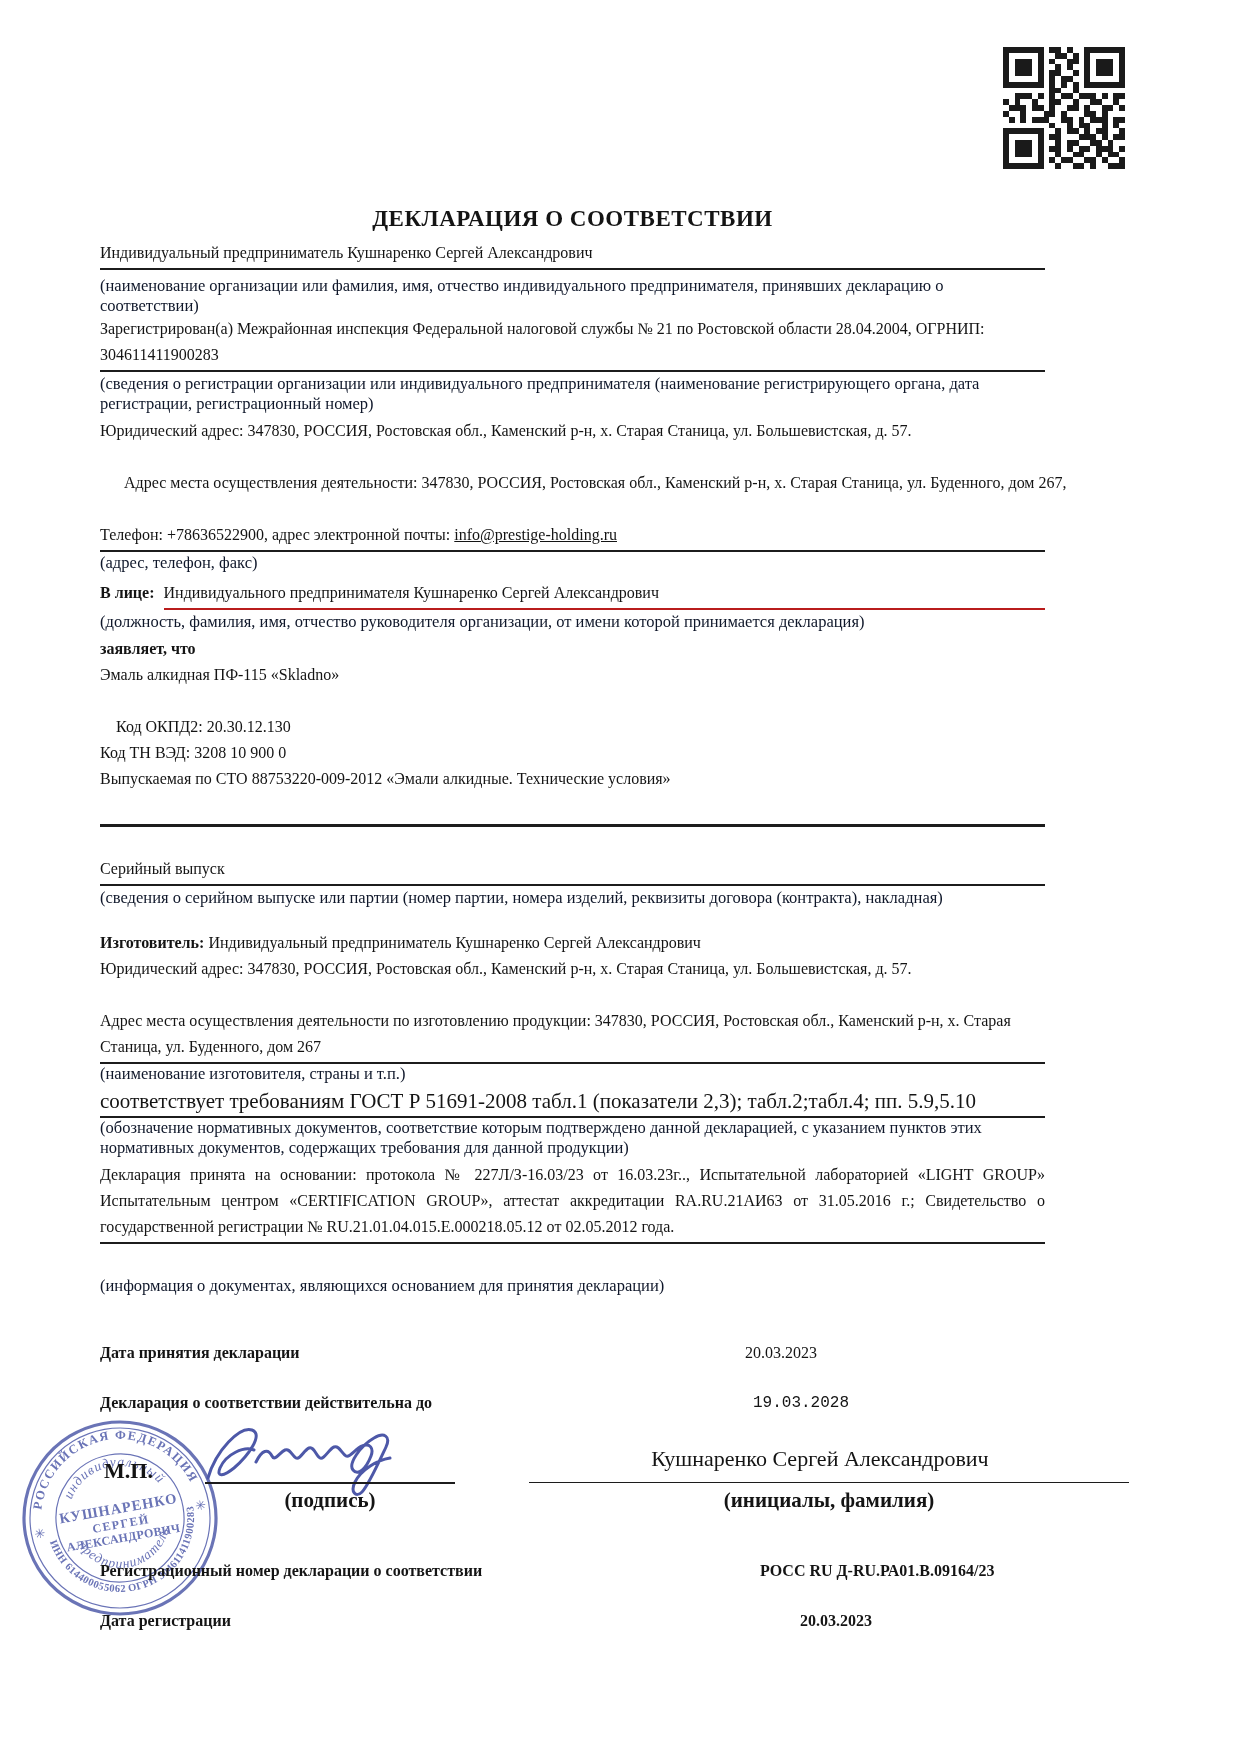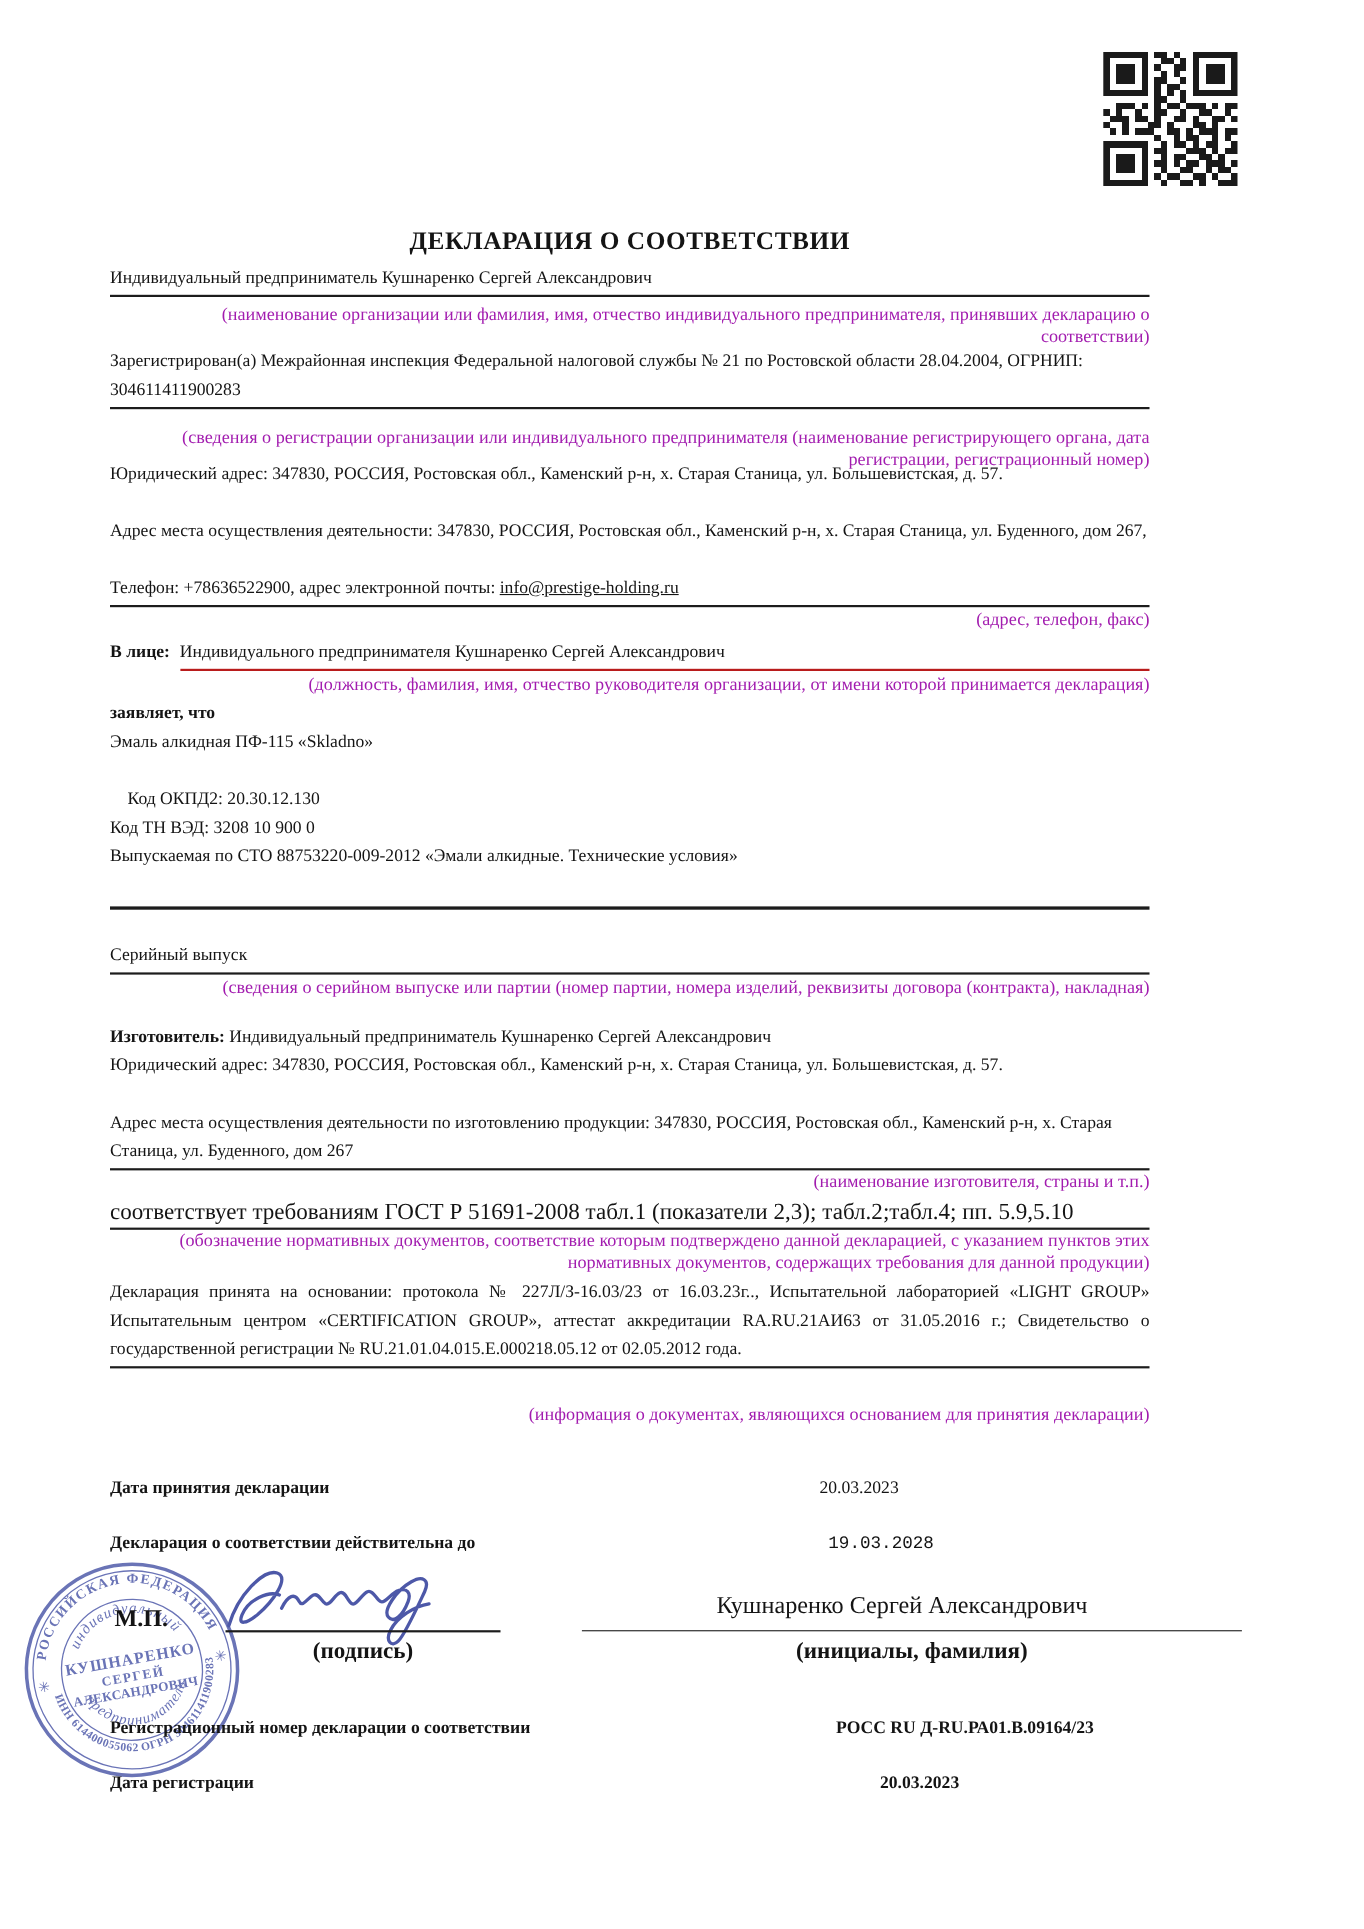--- a/index.html
+++ b/index.html
@@ -6,21 +6,21 @@
   .page{
     position:relative;width:1240px;height:1754px;margin:0 auto;
     background:#ffffff;color:#141414;
     font-family:"Liberation Serif","DejaVu Serif",serif;
     overflow:hidden;
   }
   .abs{position:absolute;left:100px;width:945px;}
   .body-text{font-size:16px;line-height:26px;}
   .fit{font-size:21px;white-space:nowrap;}
   .bold{font-weight:bold;}
-  .caption{font-size:16.5px;line-height:20px;text-align:right;color:#a21caf;}
+  .caption{font-size:16.5px;line-height:20px;text-align:left;color:#0f172a;}
   .nowrap{white-space:nowrap;}
   .rule-b{border-bottom:2px solid #1c1c1c;padding-bottom:2px;}
   .thick-rule{border-top:3px solid #1c1c1c;height:0;}
   .flexrow{display:flex;align-items:baseline;}
   .flexrow .grow{flex:1 1 auto;border-bottom:2px solid #b91c1c;padding-bottom:2px;}
   .email{text-decoration:underline;}
   .label-gap{margin-right:9px;}
   .justify{text-align:justify;}
   .hline{position:absolute;border-top:2px solid #1c1c1c;height:0;}
   .hline.thin{border-top-width:1.5px;}
@@ -270,24 +270,24 @@
       <rect x="19" y="20" width="1" height="1"></rect>
       <rect x="20" y="20" width="1" height="1"></rect>
     </svg>
 
   <div class="abs body-text bold centered" style="top:206px;font-size:23px;letter-spacing:.5px;">ДЕКЛАРАЦИЯ О СООТВЕТСТВИИ</div>
 
   <div class="abs body-text rule-b" style="top:240px;">Индивидуальный предприниматель Кушнаренко Сергей Александрович</div>
   <div class="abs caption" style="top:276px;">(наименование организации или фамилия, имя, отчество индивидуального предпринимателя, принявших декларацию о соответствии)</div>
 
   <div class="abs body-text rule-b" style="top:316px;">Зарегистрирован(а) Межрайонная инспекция Федеральной налоговой службы № 21 по Ростовской области 28.04.2004, ОГРНИП: 304611411900283</div>
-  <div class="abs caption" style="top:388px;font-family:Liberation Serif, serif;">(сведения о регистрации организации или индивидуального предпринимателя (наименование регистрирующего органа, дата регистрации, регистрационный номер)</div>
+  <div class="abs caption" style="top:374px;font-family:Liberation Serif, serif;">(сведения о регистрации организации или индивидуального предпринимателя (наименование регистрирующего органа, дата регистрации, регистрационный номер)</div>
 
   <div class="abs body-text" style="top:418px;">Юридический адрес: 347830, РОССИЯ, Ростовская обл., Каменский р-н, х. Старая Станица, ул. Большевистская, д. 57.</div>
-  <div class="abs body-text" style="top:470px;">Адрес места осуществления деятельности: 347830, РОССИЯ, Ростовская обл., Каменский р-н, х. Старая Станица, ул. Буденного, дом 267,</div>
+  <div class="abs body-text" style="top:470px;margin-left:24px;">Адрес места осуществления деятельности: 347830, РОССИЯ, Ростовская обл., Каменский р-н, х. Старая Станица, ул. Буденного, дом 267,</div>
 
   <div class="abs body-text rule-b" style="top:522px;">
     <span>Телефон: +78636522900, адрес электронной почты: </span><span class="email">info@prestige-holding.ru</span>
   </div>
   <div class="abs caption" style="top:553px;">(адрес, телефон, факс)</div>
 
   <div class="abs body-text flexrow" style="top:580px;">
     <span class="bold label-gap">В лице:</span>
     <span class="grow">Индивидуального предпринимателя Кушнаренко Сергей Александрович</span>
   </div>

